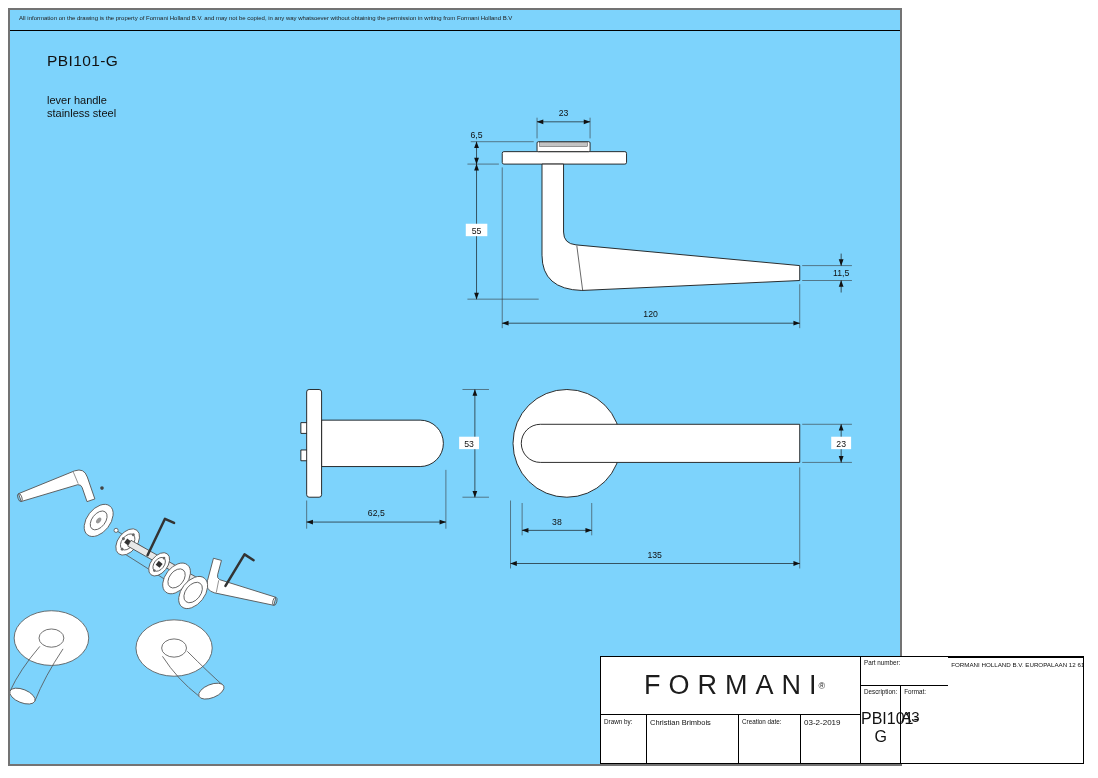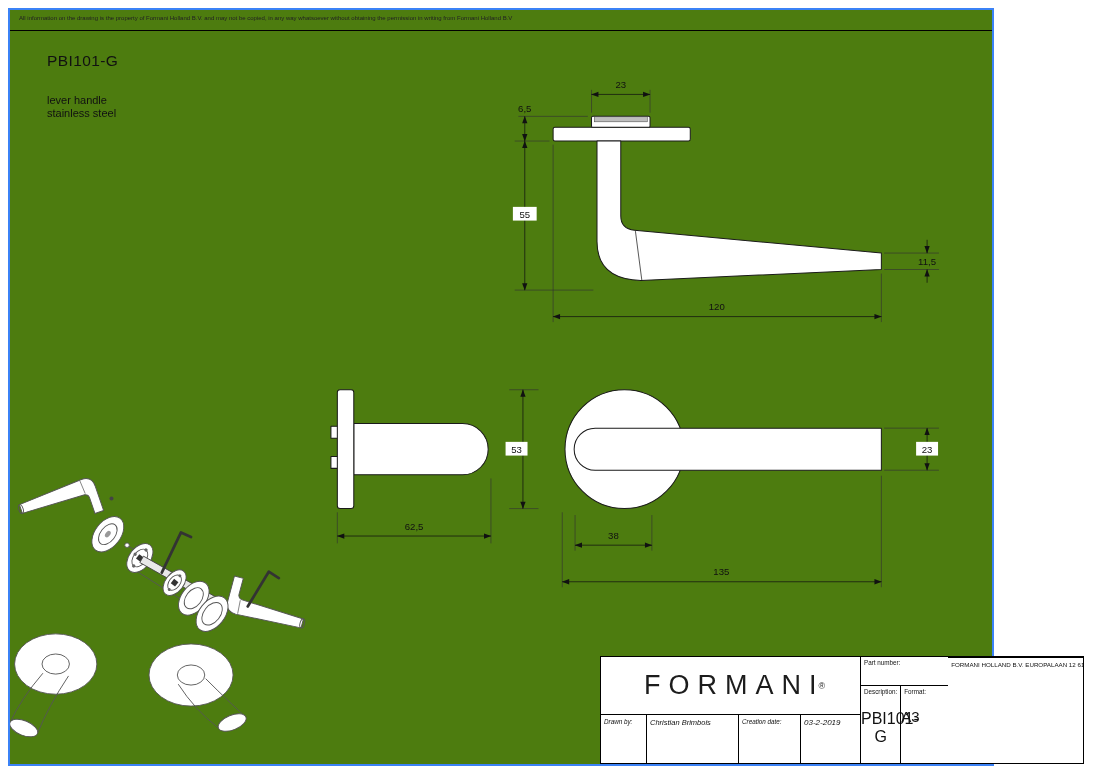--- a/index.html
+++ b/index.html
@@ -1,19 +1,19 @@
 <!DOCTYPE html>
 <html><head>
 <meta charset="utf-8">
 <style>
   html,body{margin:0;padding:0;background:#fff;}
   .sheet{position:relative;width:1098px;height:778px;background:#fff;overflow:hidden;
          font-family:"Liberation Sans",sans-serif;color:#111;}
-  .frame{position:absolute;left:8px;top:8px;width:986px;height:758px;
-         border:2px solid #3b82f6;box-sizing:border-box;background:#4d7c0f;}
+  .frame{position:absolute;left:8px;top:8px;width:894px;height:758px;
+         border:2px solid #737373;box-sizing:border-box;background:#7dd3fc;}
   .disclaimer{position:absolute;left:0;top:0;width:100%;height:21px;box-sizing:border-box;
          border-bottom:1px solid #000;font-size:6px;color:#222;padding:5px 0 0 9px;
          white-space:nowrap;overflow:hidden;}
   .product-code{position:absolute;left:37px;top:42px;font-size:15.5px;letter-spacing:.4px;color:#111;}
   .product-desc{position:absolute;left:37px;top:84px;font-size:11px;line-height:13px;color:#111;}
   svg.draw{position:absolute;left:0;top:0;width:100%;height:100%;}
 
   
   .ln{fill:#fff;stroke:#1a1a1a;stroke-width:1.1;stroke-linejoin:round;}
   .lnn{fill:none;stroke:#1a1a1a;stroke-width:.8;stroke-linejoin:round;}
@@ -28,21 +28,21 @@
 
   
   .titleblock{position:absolute;left:590px;top:646px;width:484px;height:108px;
          border:1.5px solid #000;box-sizing:border-box;display:flex;background:#fff;}
   .tb-main{display:flex;flex:1;min-height:0;}
   .tb-left{width:260px;border-right:1px solid #000;display:flex;flex-direction:column;box-sizing:border-box;}
   .tb-logo{height:58px;border-bottom:1px solid #000;display:flex;align-items:center;justify-content:center;
          font-size:27px;letter-spacing:8px;color:#1c1c1c;padding-left:8px;box-sizing:border-box;}
   .tb-logo sup{font-size:9px;letter-spacing:0;margin-left:-6px;vertical-align:14px;}
   .tb-row{height:17px;display:flex;border-bottom:1px solid #000;box-sizing:border-box;}
-  .tb-row:last-child{border-bottom:none;flex:1;font-style:italic;}
+  .tb-row:last-child{border-bottom:none;flex:1;}
   .tb-cell{padding:3px 3px 0 3px;white-space:nowrap;overflow:hidden;box-sizing:border-box;}
   .lab{font-size:6.3px;color:#111;}
   .val8{font-size:8px;}
   .val7{font-size:7.5px;}
   .w46{width:46px;border-right:1px solid #000;}
   .w92{width:92px;border-right:1px solid #000;}
   .w62{width:62px;border-right:1px solid #000;}
   .grow{flex:1;}
   .tb-right{flex:1;display:flex;flex-direction:column;min-width:0;}
   .tb-part{height:29px;border-bottom:1px solid #000;padding:2px 3px;box-sizing:border-box;}

